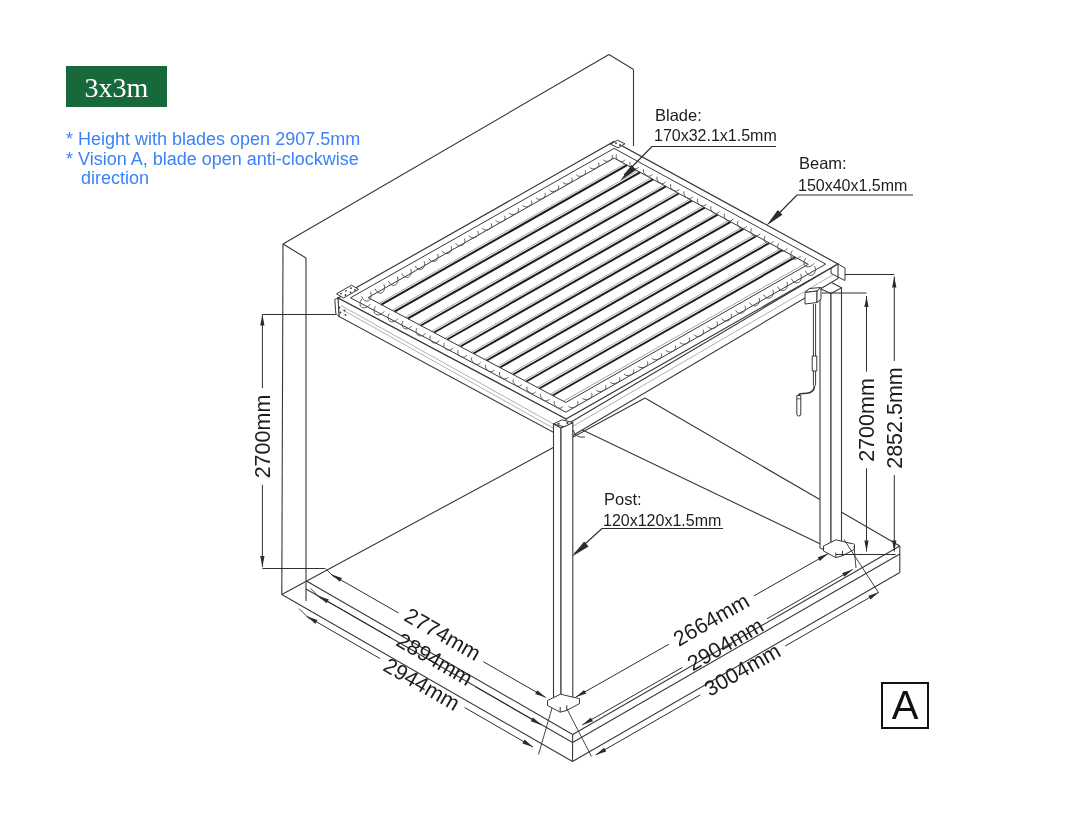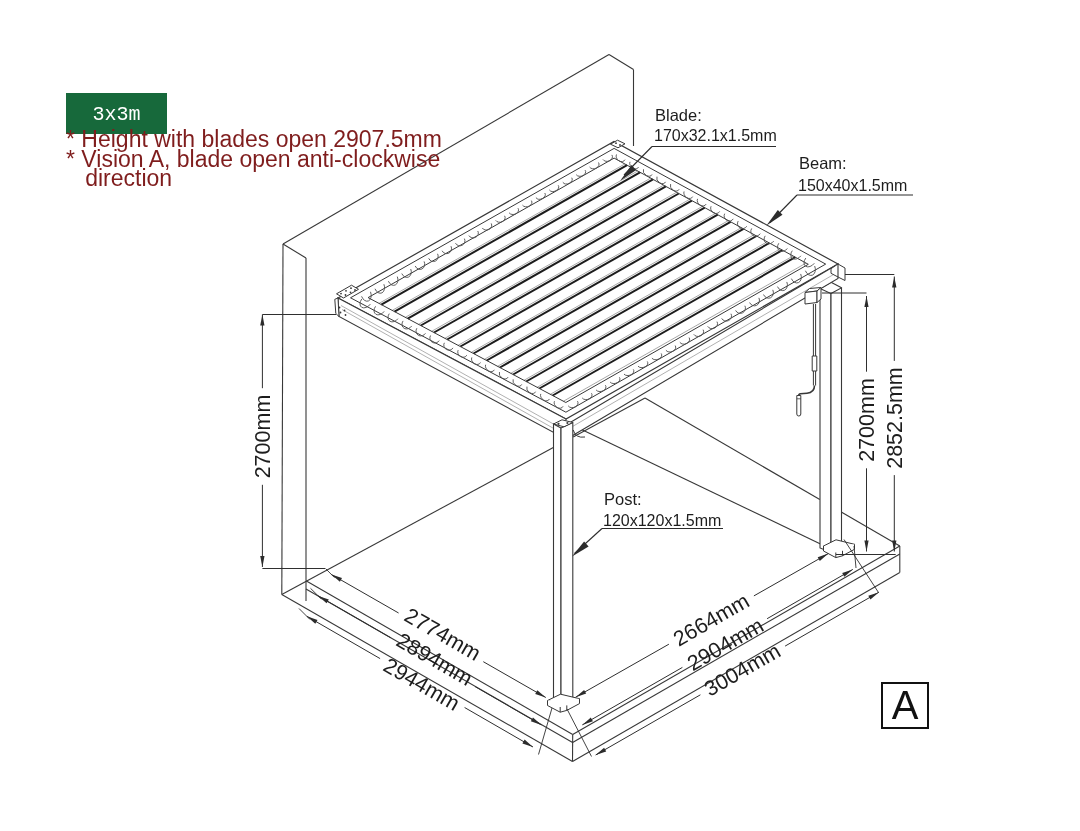--- a/index.html
+++ b/index.html
@@ -1,18 +1,18 @@
 <!DOCTYPE html>
 <html><head>
 <meta charset="utf-8">
 <style>
 html,body{margin:0;padding:0;background:#ffffff;width:1080px;height:831px;overflow:hidden;}
 .badge{position:absolute;left:66px;top:66px;width:101px;height:41px;background:#17693b;color:#fff;
- font-family:Liberation Mono, monospace;font-size:20px;display:flex;align-items:center;justify-content:center;padding-top:2px;box-sizing:border-box;margin-top:27px;}
-.notes{position:absolute;left:66px;top:130px;font-family:"Liberation Sans",sans-serif;font-size:23px;color:#7f1d1d;line-height:19.6px;}
+ font-family:Liberation Serif, serif;font-size:28px;display:flex;align-items:center;justify-content:center;padding-top:2px;box-sizing:border-box;}
+.notes{position:absolute;left:66px;top:130px;font-family:"Liberation Sans",sans-serif;font-size:18px;color:#3b82f6;line-height:19.6px;}
 .abox{position:absolute;left:881px;top:682px;width:44px;height:43px;border:2.5px solid #111;
  font-family:"Liberation Sans",sans-serif;font-size:40px;color:#111;display:flex;align-items:center;justify-content:center;}
 </style>
 </head>
 <body>
 
 <svg width="1080" height="831" viewBox="0 0 1080 831">
 
 <g>
 <line x1="645.0" y1="398.0" x2="573.2" y2="436.9" stroke="#383838" stroke-width="1.1"></line>

